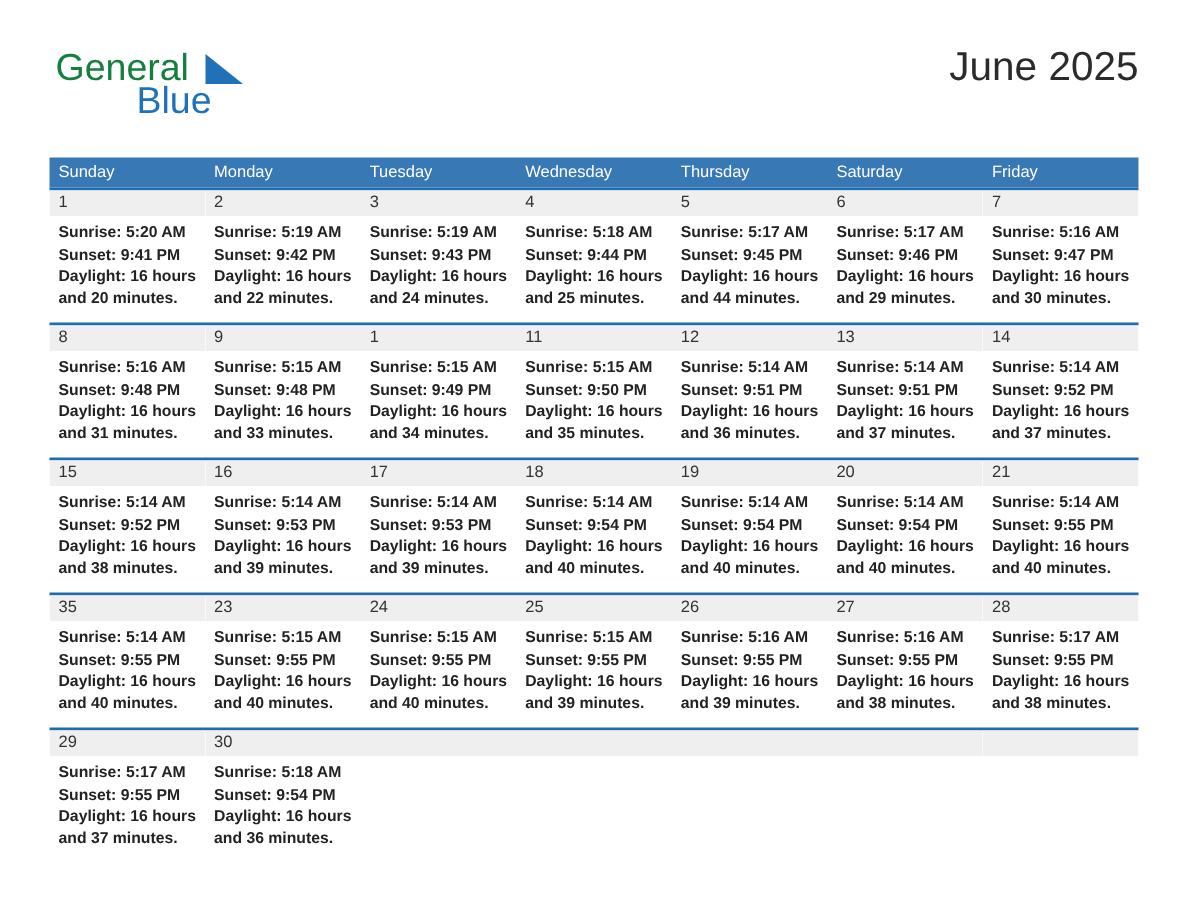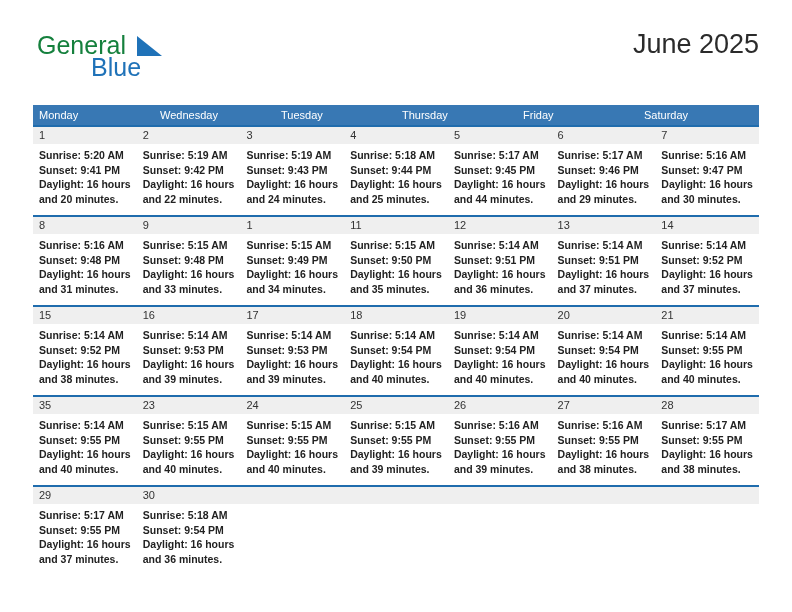--- a/index.html
+++ b/index.html
@@ -164,26 +164,27 @@
 
     <div class="title-block">
       <h1 class="cal-title">June 2025</h1>
     </div>
 
   </div>
 
   <div class="calendar">
 
     <div class="weekday-row">
+      <div class="weekday">Sunday</div>
       <div class="weekday">Monday</div>
+      <div class="weekday">Tuesday</div>
       <div class="weekday">Wednesday</div>
-      <div class="weekday">Tuesday</div>
       <div class="weekday">Thursday</div>
+      <div class="weekday">Saturday</div>
       <div class="weekday">Friday</div>
-      <div class="weekday">Saturday</div>
     </div>
 
     <div class="week-row">
       <div class="day-cell">
         <div class="day-number-band">1</div>
         <div class="day-body">
           <div>Sunrise: 5:20 AM</div>
           <div>Sunset: 9:41 PM</div>
           <div>Daylight: 16 hours</div>
           <div>and 20 minutes.</div>

